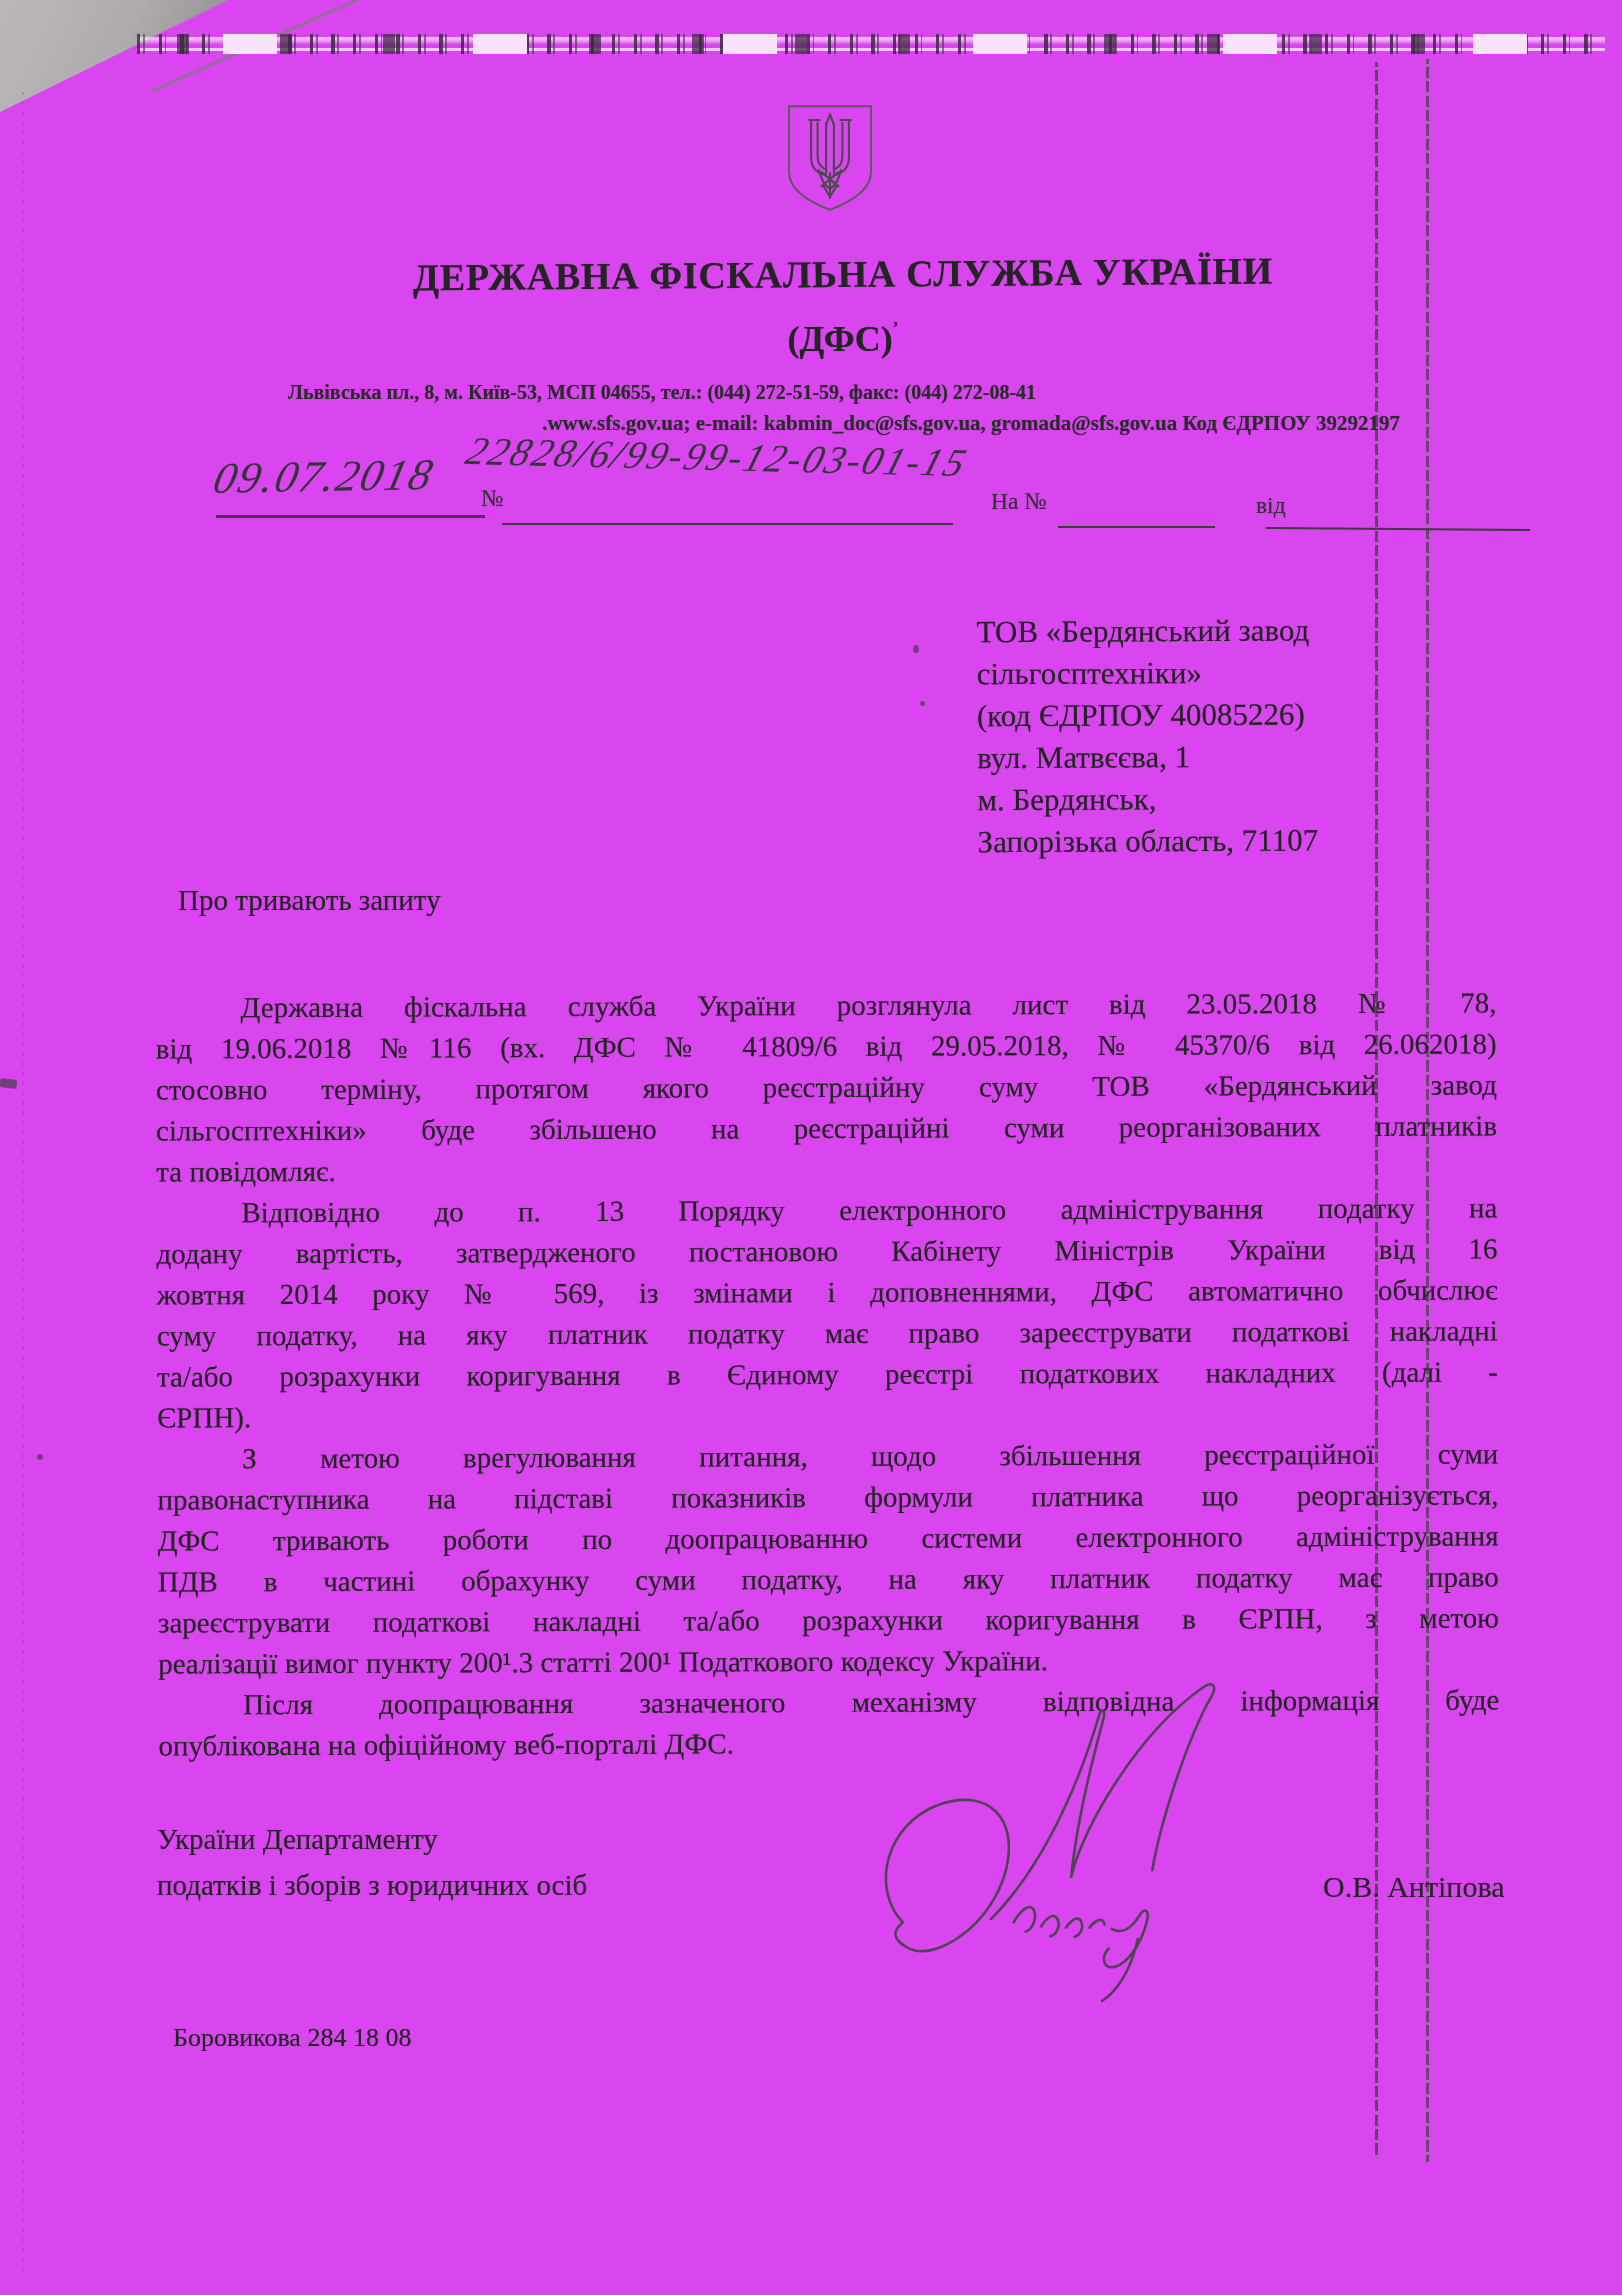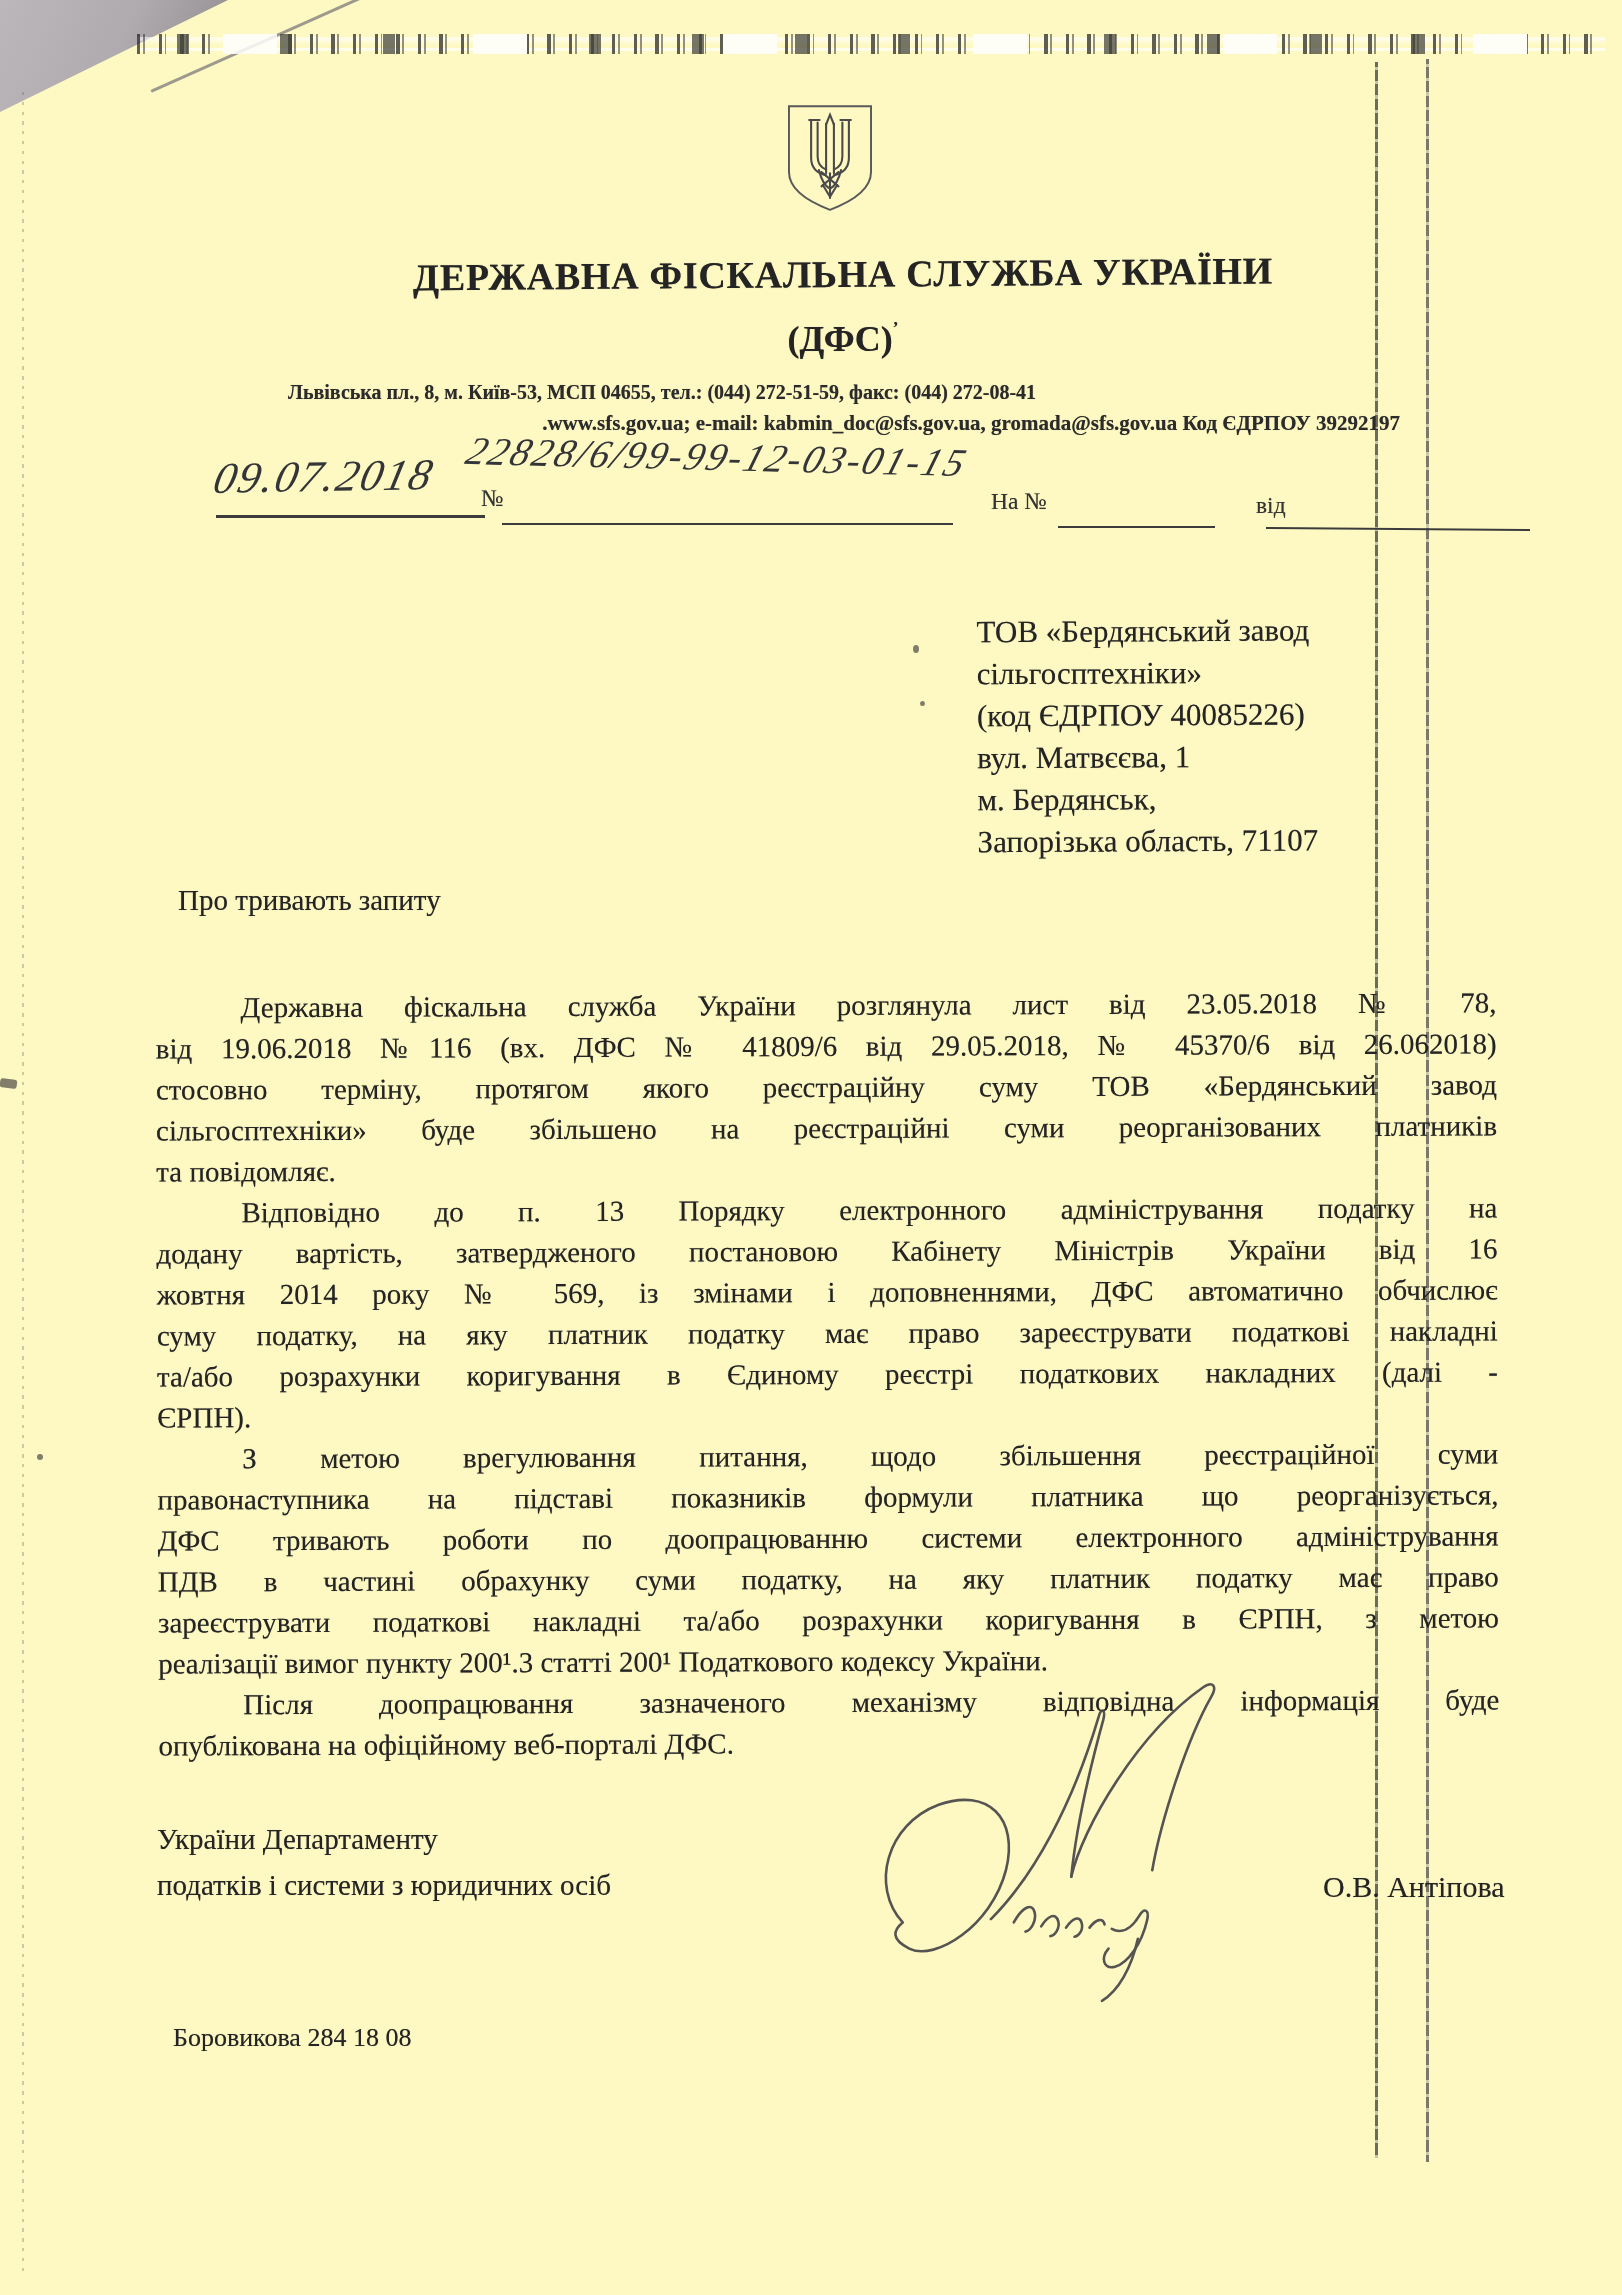--- a/index.html
+++ b/index.html
@@ -1,17 +1,17 @@
 <!DOCTYPE html>
 <html style="font-size:10.5px"><head>
 <meta charset="utf-8">
 <style>
   html,body{margin:0;padding:0;background:#e8e8e8;}
   .page{
-    position:relative; width:1623px; height:2295px; background:#fef9c3;
+    position:relative; width:1623px; height:2295px; background:#d946ef;
     overflow:hidden; font-family:"Liberation Serif","DejaVu Serif",serif; color:#222;
   }
   .abs{position:absolute;}
   .ink{color:#242424; text-shadow:0 0 0.7px rgba(40,40,40,.5);}
 
   
   .corner-fold{left:0;top:0;width:249px;height:131px;
     clip-path:polygon(0 0,228px 0,0 112px);
     background:linear-gradient(115deg,#bcb7ba 0%,#b0abae 45%,#9d989b 70%,#7e7a7d 88%,#c8c4c6 96%,#ffffff 100%);}
   .corner-edge{left:139px;top:34px;width:275px;height:2.6px;background:rgba(125,120,123,.75);
@@ -146,21 +146,21 @@
       <div class="body-line ink">правонаступника на підставі показників формули платника що реорганізується,</div>
       <div class="body-line ink">ДФС тривають роботи по доопрацюванню системи електронного адміністрування</div>
       <div class="body-line ink">ПДВ в частині обрахунку суми податку, на яку платник податку має право</div>
       <div class="body-line ink">зареєструвати податкові накладні та/або розрахунки коригування в ЄРПН, з метою</div>
       <div class="body-line ink last">реалізації вимог пункту 200¹.3 статті 200¹ Податкового кодексу України.</div>
       <div class="body-line ink first">Після доопрацювання зазначеного механізму відповідна інформація буде</div>
       <div class="body-line ink last">опублікована на офіційному веб-порталі ДФС.</div>
     </div>
 
   <div class="abs sig-t1 ink">України Департаменту</div>
-  <div class="abs sig-t2 ink">податків і системи з юридичних осіб</div>
+  <div class="abs sig-t2 ink">податків і зборів з юридичних осіб</div>
   <div class="abs sig-name ink">О.В. Антіпова</div>
 
   <svg class="abs sig-svg" width="405" height="353" viewBox="0 0 620 540">
     <g fill="none" stroke="#434346" stroke-width="4" stroke-linecap="round" opacity="0.9">
       <path d="M70 400 C20 345 45 250 125 220 C200 193 248 240 228 320 C206 405 120 460 80 440 C52 426 55 412 70 400"></path>
       <path d="M205 395 C270 330 330 220 370 85 C374 70 381 74 377 90 C355 170 335 260 328 330"></path>
       <path d="M328 330 C345 255 430 110 530 40 C545 30 552 38 542 55 C505 120 465 245 452 320"></path>
       <path d="M240 400 C252 378 268 368 272 385 C275 398 266 412 258 414"></path>
       <path d="M282 406 C292 390 304 384 308 398 C311 409 303 420 296 421"></path>
       <path d="M320 408 C330 393 341 389 344 401 C347 412 339 421 333 422"></path>

